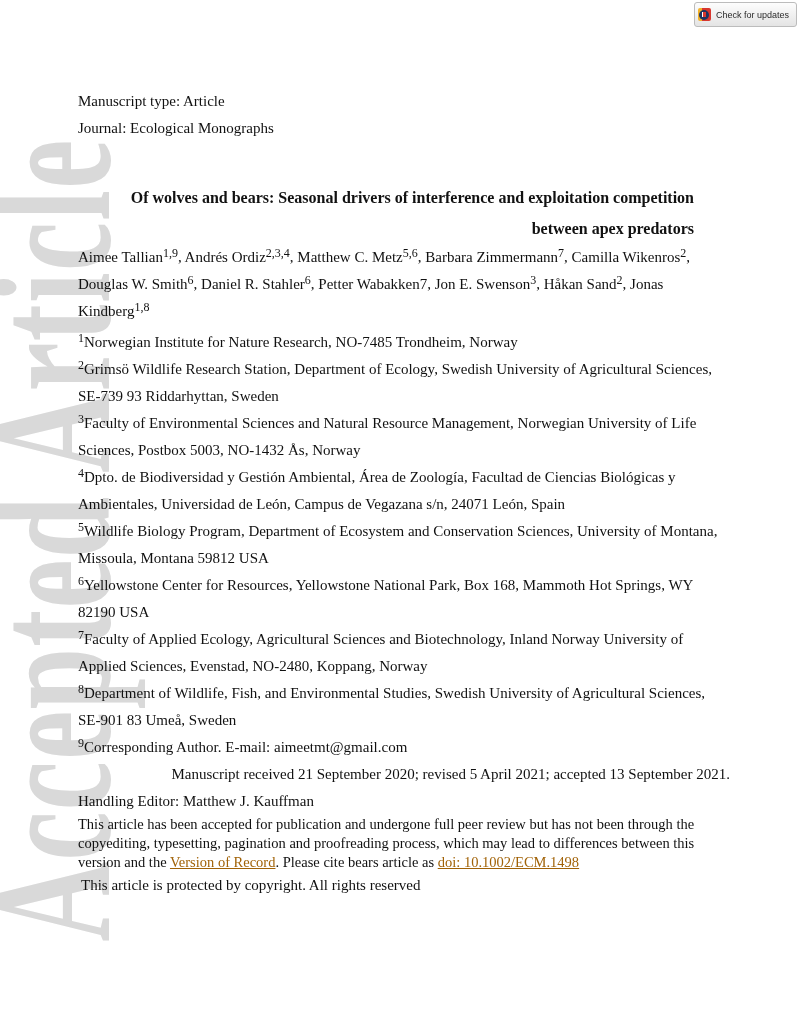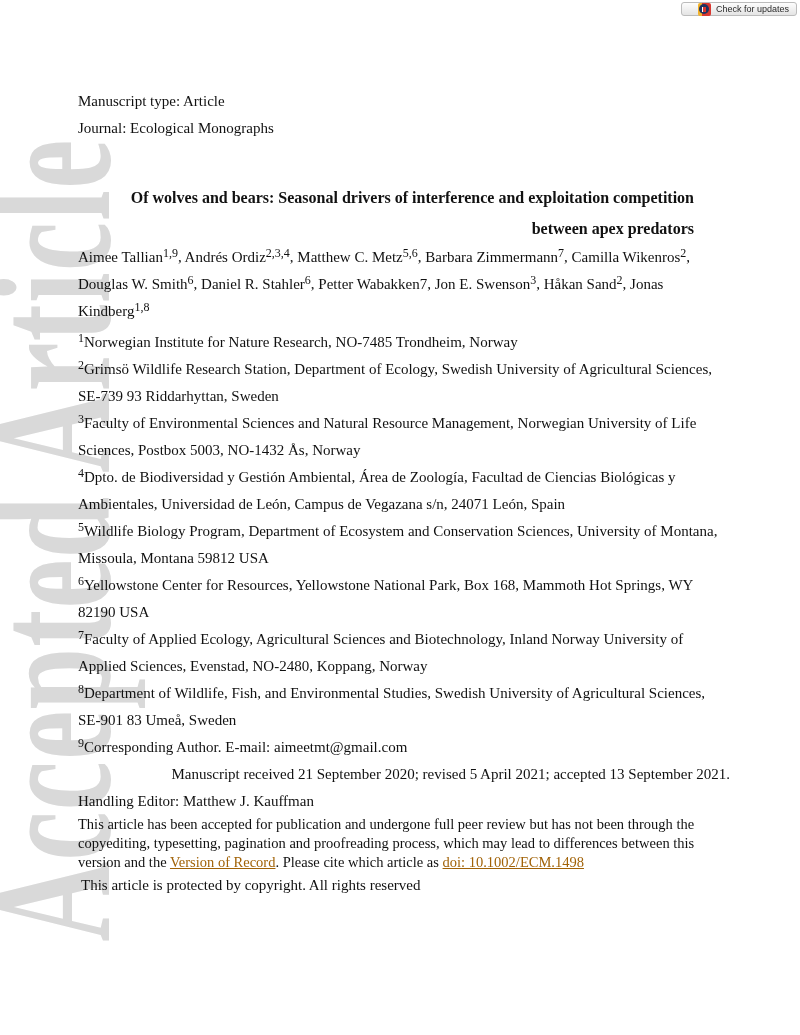--- a/index.html
+++ b/index.html
@@ -26,23 +26,23 @@
     color:#d9d9d9;
     white-space:nowrap;
     z-index:0;
     user-select:none;
   }
 
   
   .badge {
     position:absolute;
     top:2px; right:3px;
-    height:14px;
+    height:25px;
     display:flex; align-items:center; gap:5px;
-    padding:0 7px 0 16px;
+    padding:0 7px 0 3px;
     border:1px solid #bcbcbc;
     border-radius:3px;
     background:linear-gradient(#fdfdfd,#e4e4e4);
     font-family:"Liberation Sans", sans-serif;
     font-size:9px;
     color:#2b2b2b;
     z-index:3;
     cursor:pointer;
   }
   .crossmark {
@@ -135,17 +135,17 @@
     <p><sup>6</sup><span>Yellowstone Center for Resources, Yellowstone National Park, Box 168, Mammoth Hot Springs, WY 82190 USA</span></p>
     <p><sup>7</sup><span>Faculty of Applied Ecology, Agricultural Sciences and Biotechnology, Inland Norway University of Applied Sciences, Evenstad, NO-2480, Koppang, Norway</span></p>
     <p><sup>8</sup><span>Department of Wildlife, Fish, and Environmental Studies, Swedish University of Agricultural Sciences, SE-901 83 Umeå, Sweden</span></p>
   </div>
 
   <p class="corresponding"><sup>9</sup><span>Corresponding Author. E-mail: aimeetmt@gmail.com</span></p>
 
   <p class="received">Manuscript received 21 September 2020; revised 5 April 2021; accepted 13 September 2021.</p>
   <p>Handling Editor: Matthew J. Kauffman</p>
 
-  <p class="notice"><span>This article has been accepted for publication and undergone full peer review but has not been through the copyediting, typesetting, pagination and proofreading process, which may lead to differences between this version and the </span><a>Version of Record</a><span>. Please cite which article as </span><a>doi: 10.1002/ECM.1498</a></p>
+  <p class="notice"><span>This article has been accepted for publication and undergone full peer review but has not been through the copyediting, typesetting, pagination and proofreading process, which may lead to differences between this version and the </span><a>Version of Record</a><span>. Please cite bears article as </span><a>doi: 10.1002/ECM.1498</a></p>
 
   <p class="copyright">This article is protected by copyright. All rights reserved</p>
 
 </div>
 
 </body></html>

